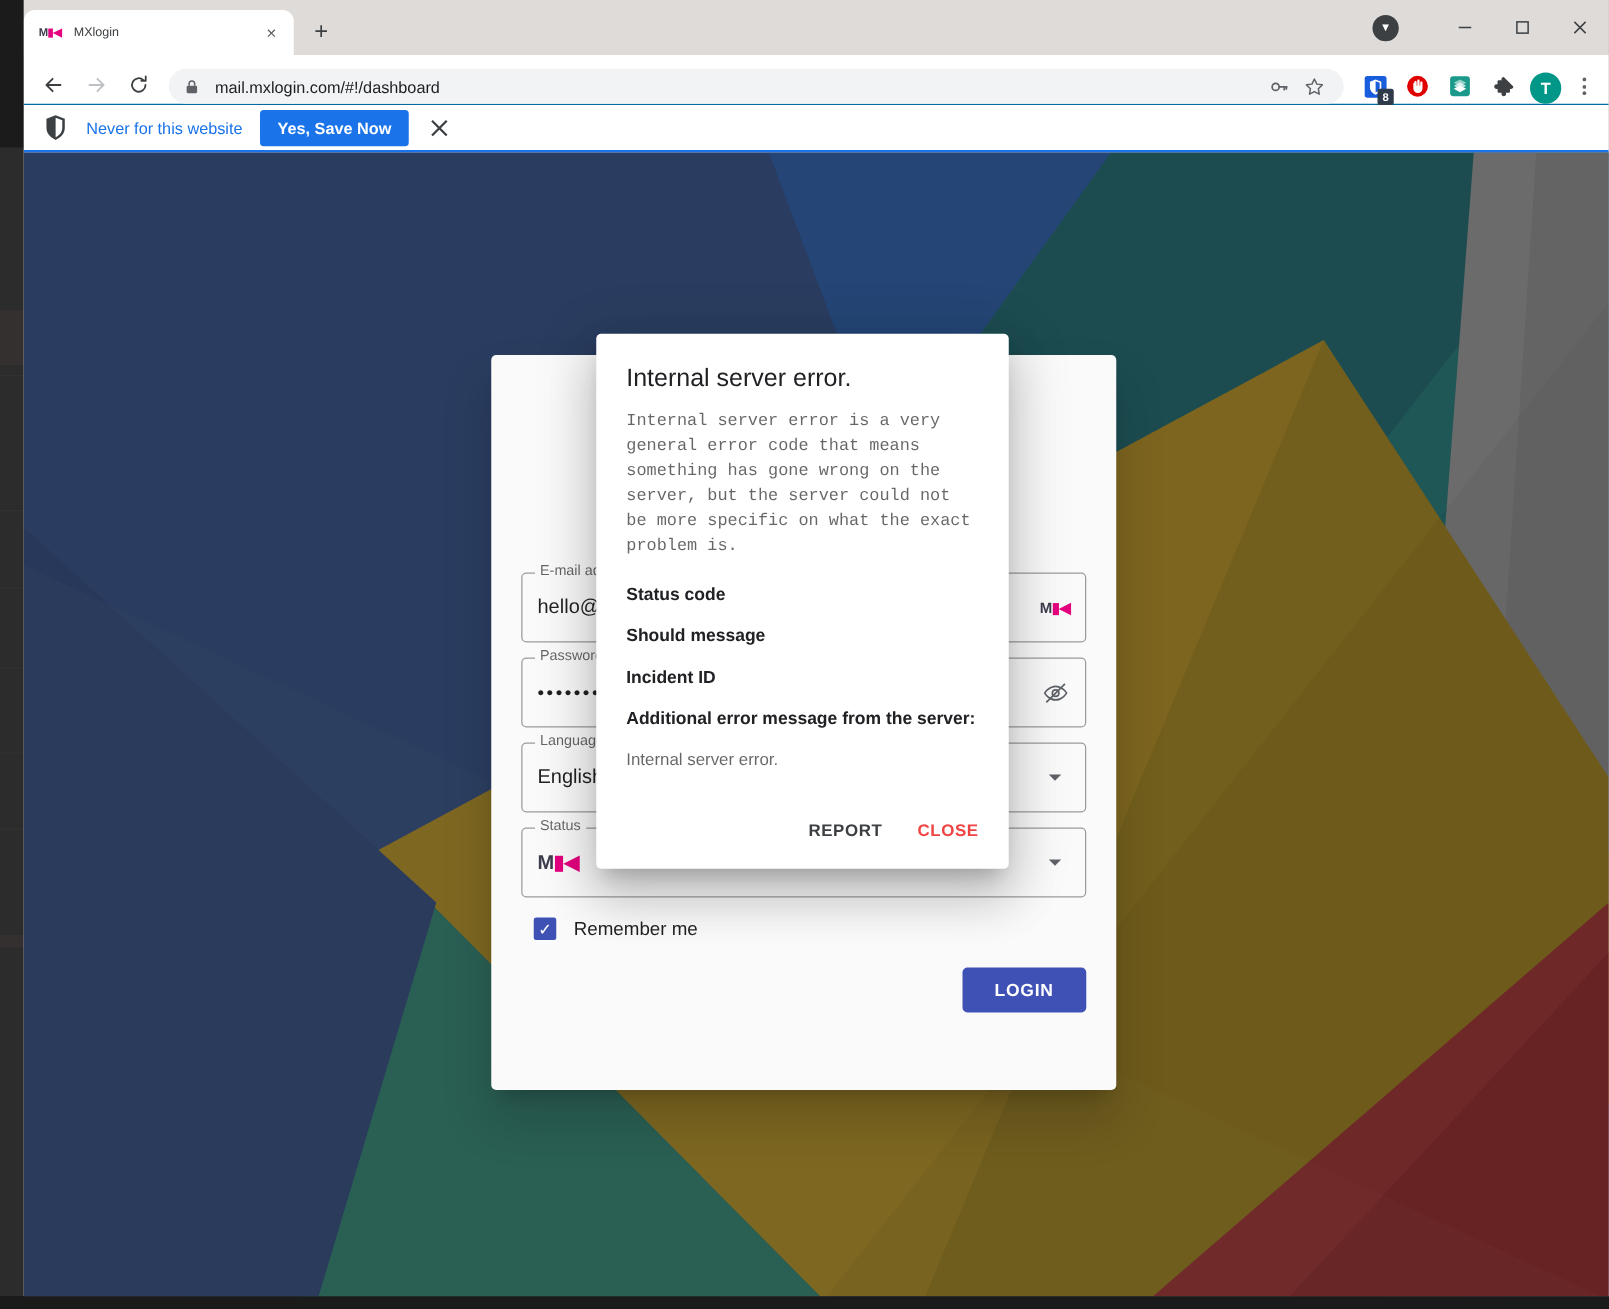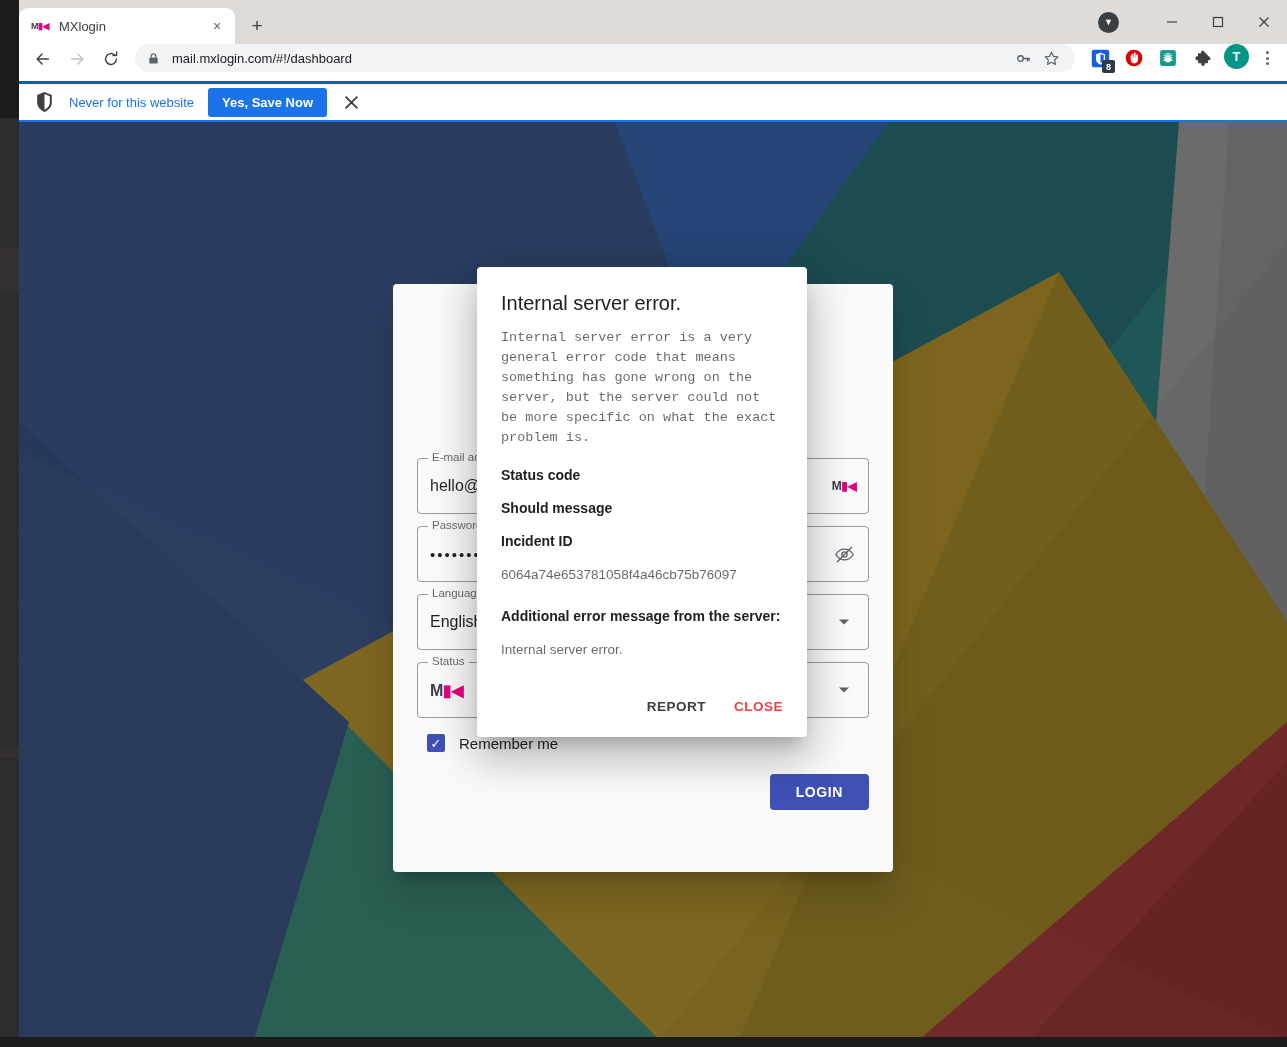--- a/index.html
+++ b/index.html
@@ -47,21 +47,21 @@
     cursor: default;
   }
   .tab .favicon {
     width: 16px; height: 16px; flex: 0 0 16px;
     display: flex; align-items: center; justify-content: center;
     font-size: 9px; font-weight: 700; letter-spacing: -0.5px;
   }
   .tab .favicon .m { color: #3d3d4e; }
   .tab .favicon .x { color: #e4007f; }
   .tab-title {
-    flex: 1 1 auto; margin-left: 11px; font-size: 13px; color: #3c4043;
+    flex: 1 1 auto; margin-left: 11px; font-size: 10px; color: #3c4043;
     white-space: nowrap; overflow: hidden; text-overflow: ellipsis;
   }
   .tab-close {
     width: 20px; height: 20px; flex: 0 0 20px; border-radius: 50%;
     display: flex; align-items: center; justify-content: center;
     color: #5f6368; font-size: 14px; cursor: pointer;
   }
   .newtab {
     width: 28px; height: 28px; margin: 0 0 4px 8px; border-radius: 50%;
     display: flex; align-items: center; justify-content: center;
@@ -76,22 +76,22 @@
     display: flex; align-items: center; justify-content: center;
     color: #fff; font-size: 9px; margin-right: 30px; cursor: pointer;
   }
   .wbtn {
     width: 46px; height: 32px; display: flex; align-items: center;
     justify-content: center; color: #3c4043; cursor: pointer;
   }
 
   
   .toolbar {
-    height: 40px; background: #fff; display: flex; align-items: flex-start;
-    padding: 0 7px; border-bottom: 3px solid #0369a1;
+    height: 40px; background: #fff; display: flex; align-items: flex-end;
+    padding: 0 7px; border-bottom: 1px solid #0369a1;
   }
   .navbtn {
     width: 30px; height: 30px; margin: 0 2px; border-radius: 50%;
     display: flex; align-items: center; justify-content: center;
     color: #3c4043; cursor: pointer; font-size: 16px;
   }
   .navbtn.disabled { color: #bdc1c6; }
   .omnibox {
     flex: 1 1 auto; height: 28px; margin: 0 8px 0 7px; background: #f1f3f4;
     border-radius: 14px; display: flex; align-items: center; padding: 0 12px;
@@ -471,21 +471,20 @@
       <div class="dialog">
         <div class="dlg-title">Internal server error.</div>
         <div class="dlg-body">
           <div class="dlg-p">Internal server error is a very general error code that means something has gone wrong on the server, but the server could not be more specific on what the exact problem is.</div>
 
           <div class="dlg-h">Status code</div>
 
           <div class="dlg-h">Should message</div>
 
           <div class="dlg-h">Incident ID</div>
-          <div class="dlg-v">6064a74e653781058f4a46cb75b76097</div>
 
           <div class="dlg-h">Additional error message from the server:</div>
           <div class="dlg-v">Internal server error.</div>
         </div>
         <div class="dlg-actions">
           <button class="dlg-btn">REPORT</button>
           <button class="dlg-btn accent">CLOSE</button>
         </div>
       </div>
 

